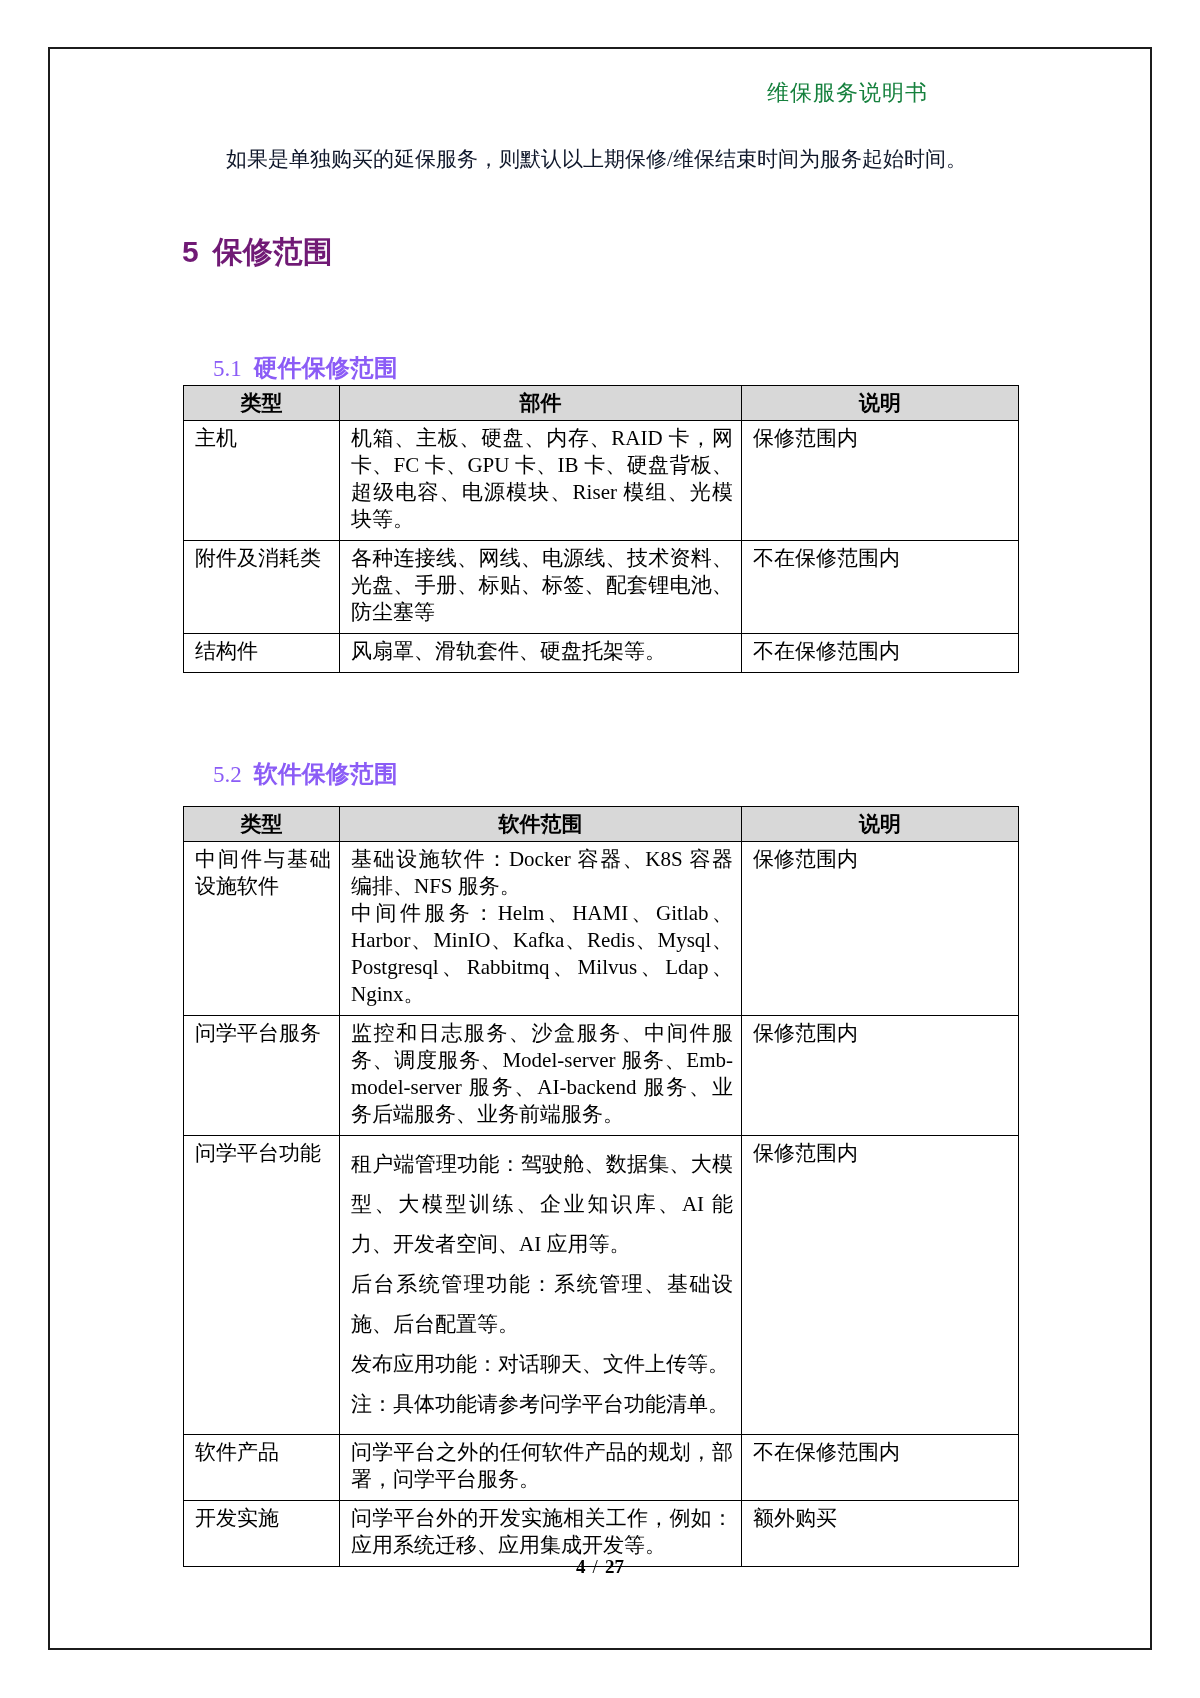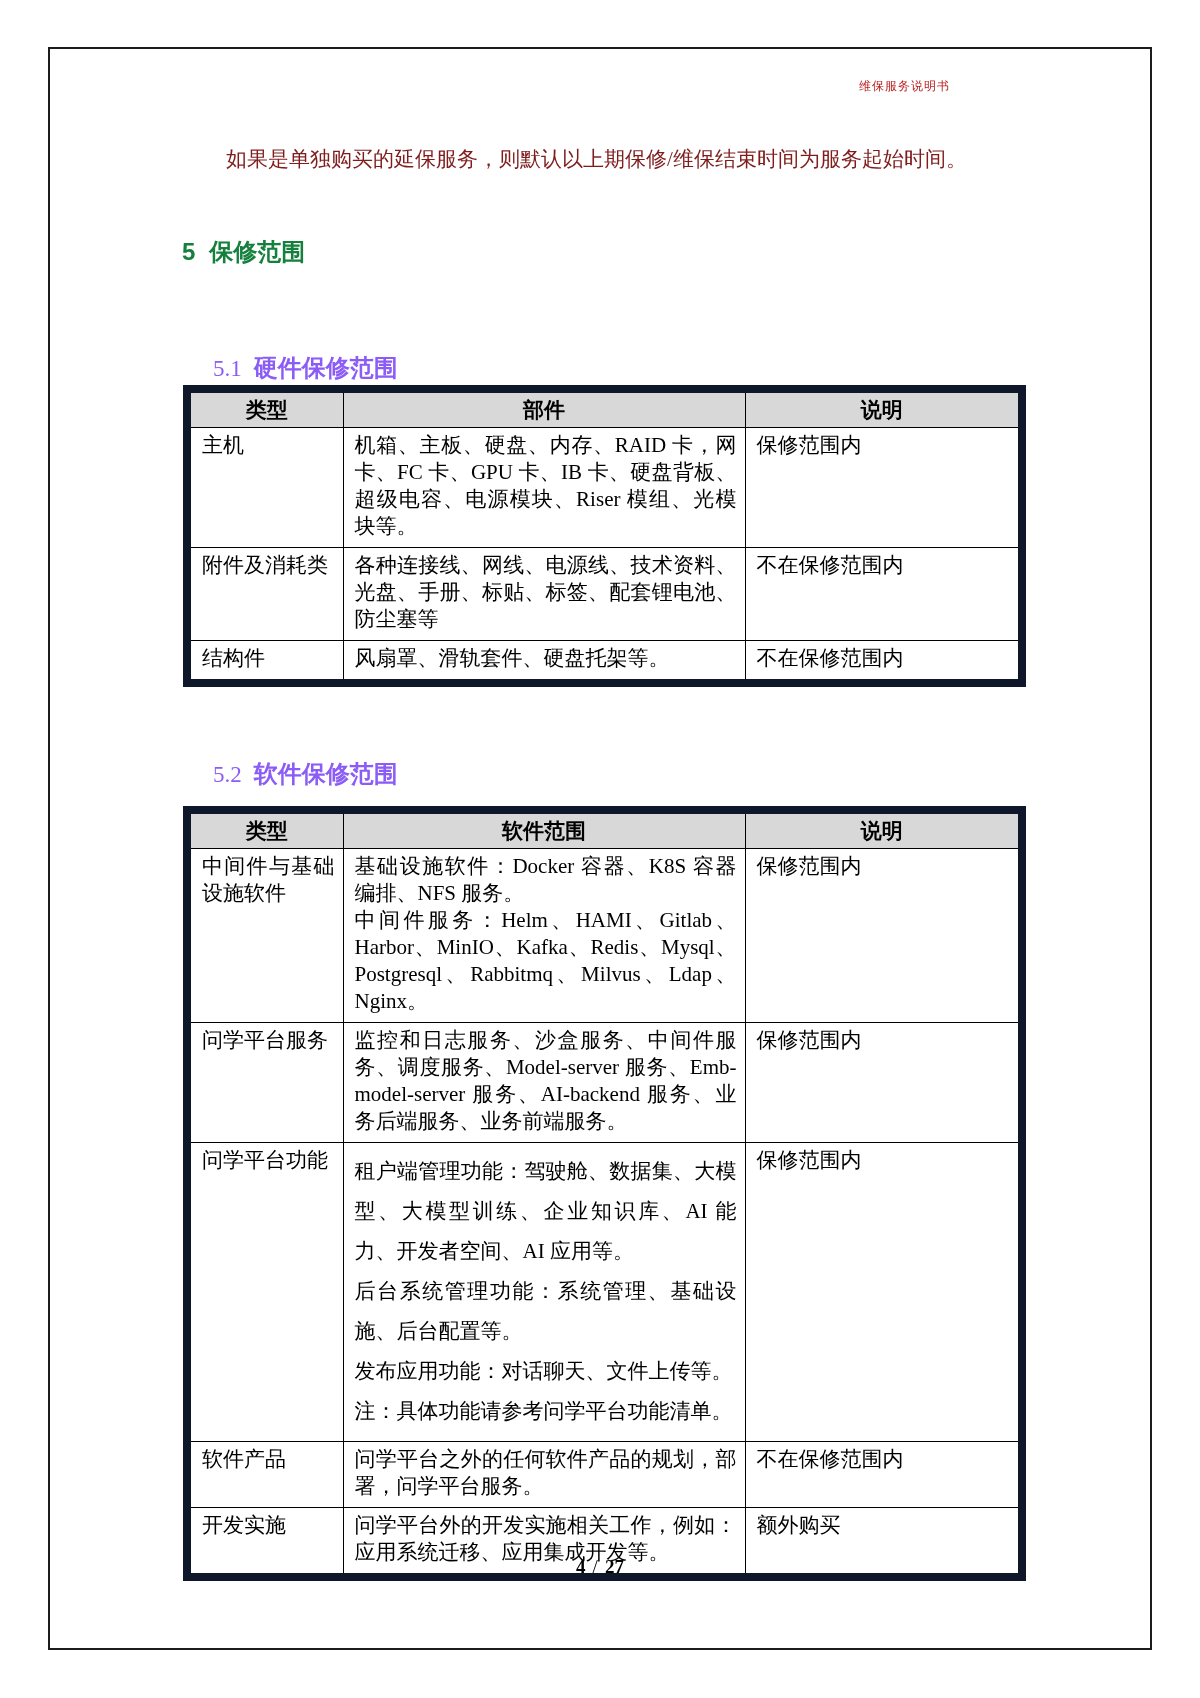--- a/index.html
+++ b/index.html
@@ -11,41 +11,41 @@
     font-family:"Liberation Serif","DejaVu Serif",serif;
     overflow:hidden;
   }
   .frame {
     position:absolute;
     left:48px; top:47px; right:48px; bottom:48px;
     border:2px solid #1c1c1c;
   }
   .doc-header {
     position:absolute;
-    top:78px; right:250px;
-    font-size:12px;
+    top:78px; right:272px;
+    font-size:22px;
     letter-spacing:1px;
-    color:#b91c1c;
+    color:#15803d;
   }
   .intro {
     position:absolute;
     top:144px; left:183px; width:800px;
     margin:0;
     font-size:21px; line-height:30px;
     text-indent:2.05em;
-    color:#7f1d1d;
+    color:#0f172a;
   }
   .h1 {
     position:absolute;
     top:234px; left:182px;
     margin:0;
     font-family:"Liberation Sans","DejaVu Sans",sans-serif;
     font-weight:bold;
-    font-size:24px; line-height:36px;
-    color:#15803d;
+    font-size:30px; line-height:36px;
+    color:#701a75;
   }
   .h1 .h-num { font-family:"Liberation Sans","DejaVu Sans",sans-serif; margin-right:14px; }
   .h2 {
     position:absolute;
     left:202px;
     margin:11px;
     font-size:24px; line-height:30px;
     font-weight:bold;
     color:#8b5cf6;
   }
@@ -58,21 +58,21 @@
   .h2 .h-title { font-family:"Liberation Sans","DejaVu Sans",sans-serif; }
   .h2-hw { top:342px; }
   .h2-sw { top:748px; }
 
   table.tbl {
     position:absolute;
     left:183px;
     width:835px;
     border-collapse:collapse;
     table-layout:fixed;
-    border:8px solid #0f172a;
+    border:1px solid #0f172a;
     background:#fff;
   }
   .tbl-hw { top:385px; }
   .tbl-sw { top:806px; }
   .tbl th {
     background:#d8d8d8;
     border:1px solid #000;
     font-size:21px;
     font-weight:bold;
     text-align:center;

